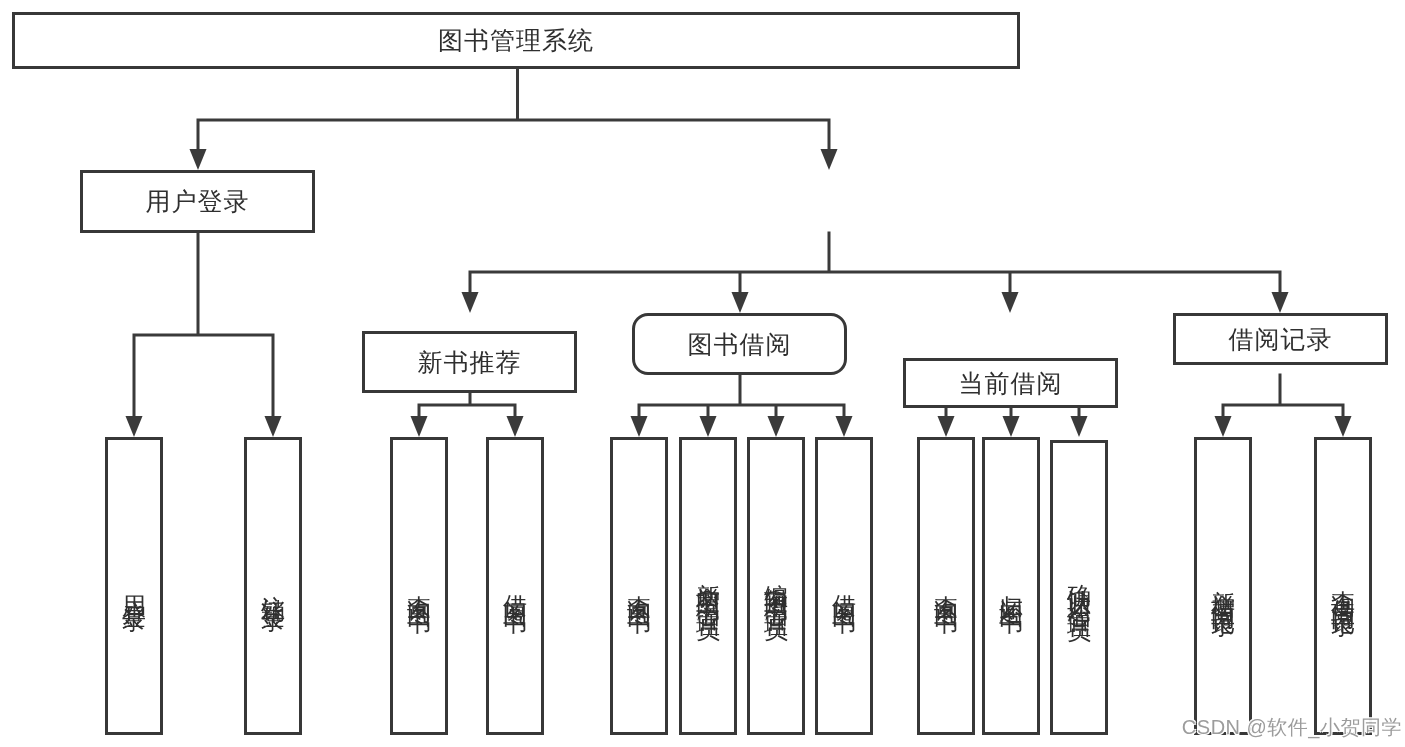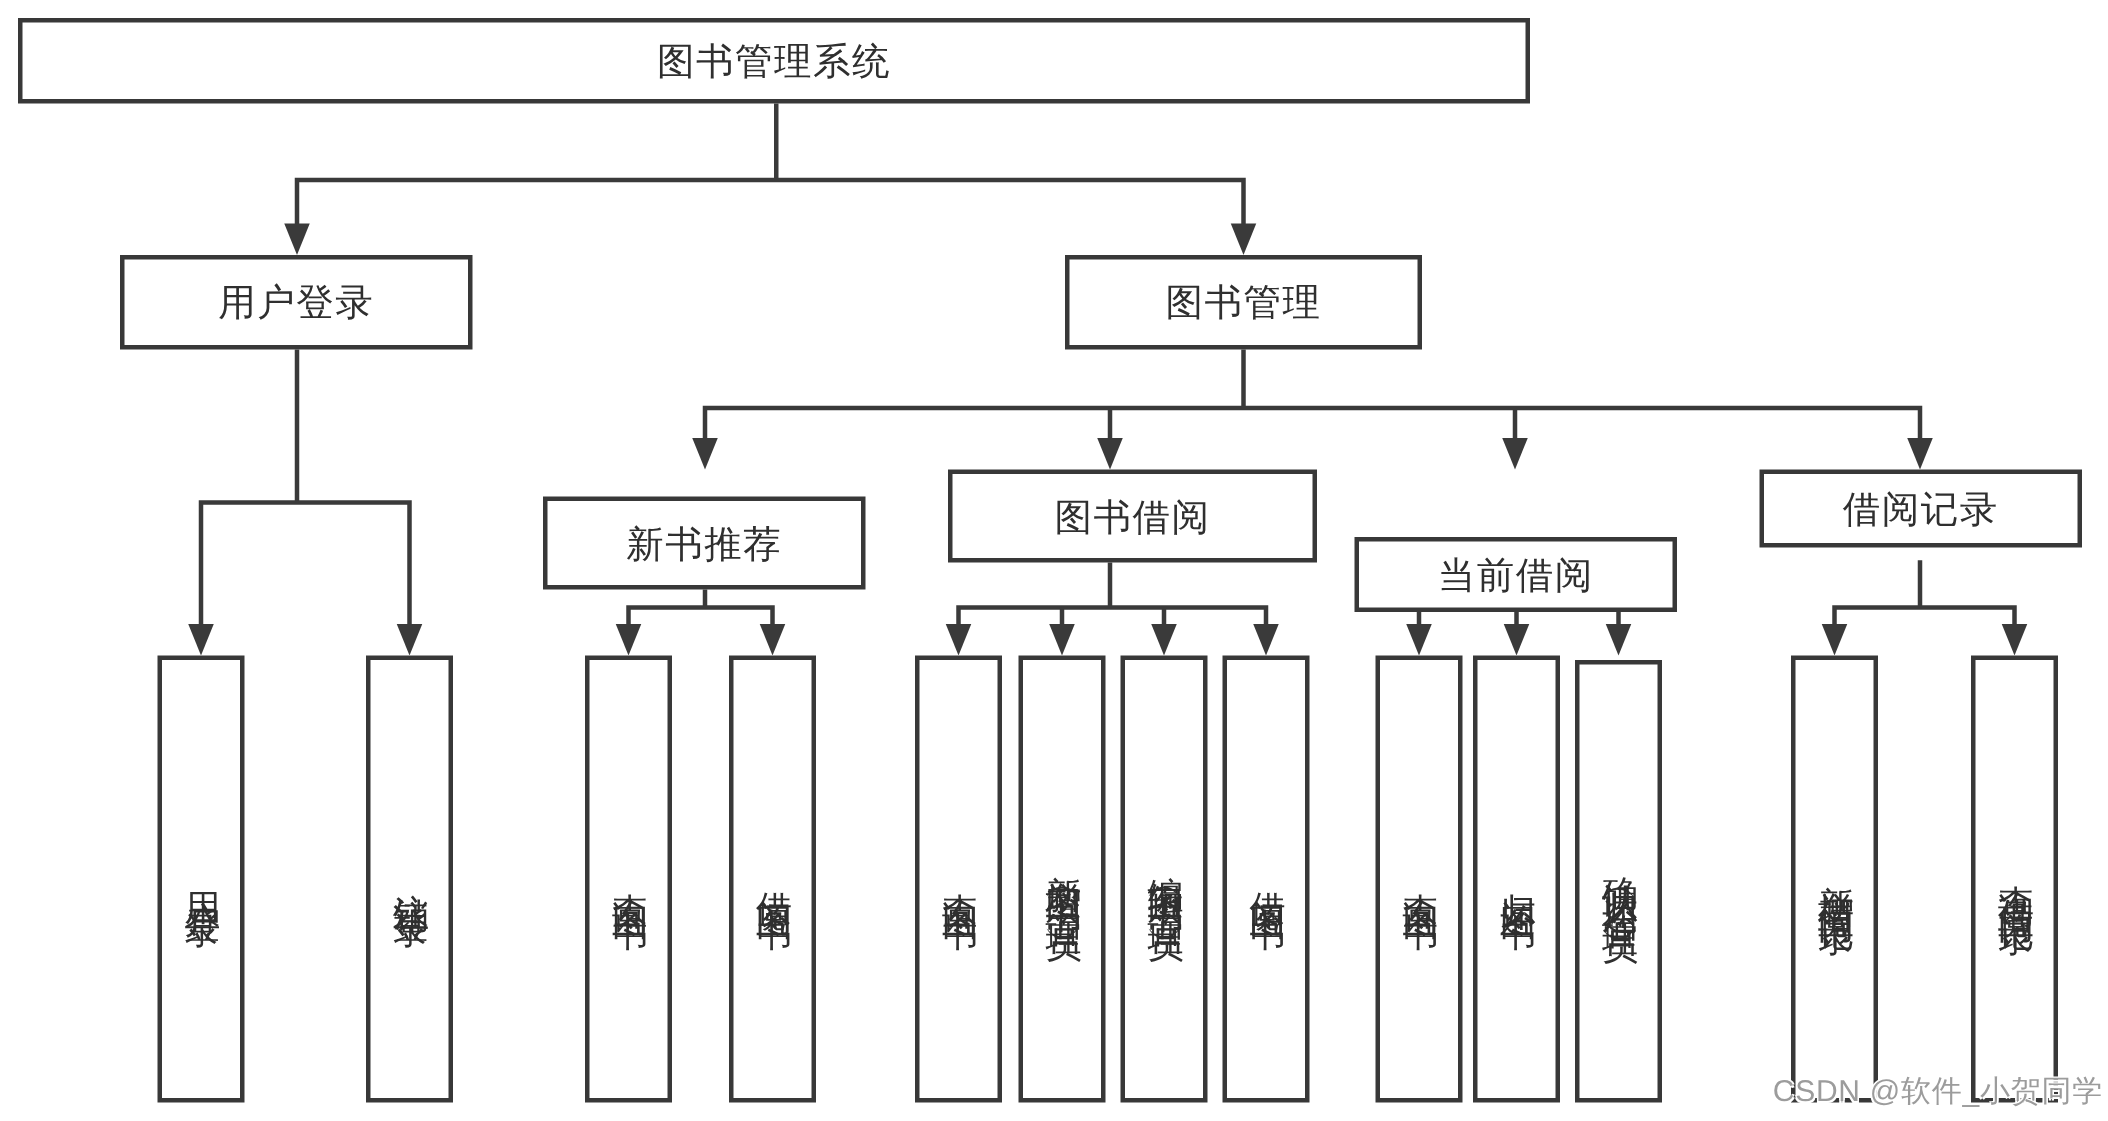--- a/index.html
+++ b/index.html
@@ -81,24 +81,23 @@
     <polygon points="1070.5,416 1087.5,416 1079,437"></polygon>
 
     <path d="M1280 375 V405 M1223 405 H1343 M1223 405 V416 M1343 405 V416"></path>
     <polygon points="1214.5,416 1231.5,416 1223,437"></polygon>
     <polygon points="1334.5,416 1351.5,416 1343,437"></polygon>
   </svg>
 
   <div class="box h-box root-box" style="left:12px;top:12px;width:1008px;height:57px;">图书管理系统</div>
 
   <div class="box h-box" style="left:80px;top:170px;width:235px;height:63px;">用户登录</div>
-  <div class="box h-box" style="left:710px;top:170px;width:238px;height:63px;">图书管理</div>
 
   <div class="box h-box" style="left:362px;top:313px;width:215px;height:62px;margin-top:18px;">新书推荐</div>
-  <div class="box h-box" style="left:632px;top:313px;width:246px;height:62px;">图书借阅</div>
+  <div class="box h-box" style="left:632px;top:313px;width:215px;height:62px;border-radius:16px;">图书借阅</div>
   <div class="box h-box" style="left:903px;top:313px;width:215px;height:50px;margin-top:45px;">当前借阅</div>
   <div class="box h-box" style="left:1173px;top:313px;width:215px;height:52px;">借阅记录</div>
 
   <div class="box v-box" style="left:105px;top:437px;width:58px;height:298px;">用户登录</div>
   <div class="box v-box" style="left:244px;top:437px;width:58px;height:298px;">注销登录</div>
 
   <div class="box v-box" style="left:390px;top:437px;width:58px;height:298px;">查询图书</div>
   <div class="box v-box" style="left:486px;top:437px;width:58px;height:298px;">借阅图书</div>
 
   <div class="box v-box" style="left:610px;top:437px;width:58px;height:298px;">查询图书</div>

